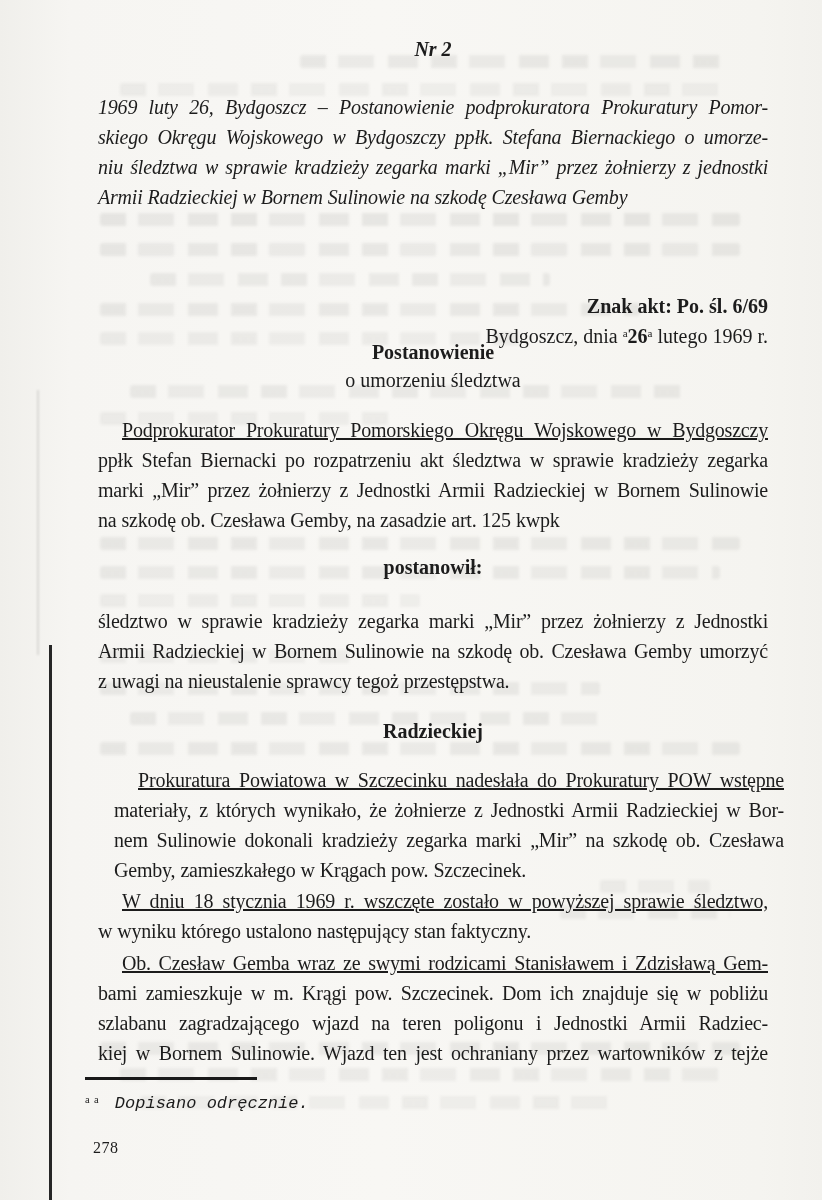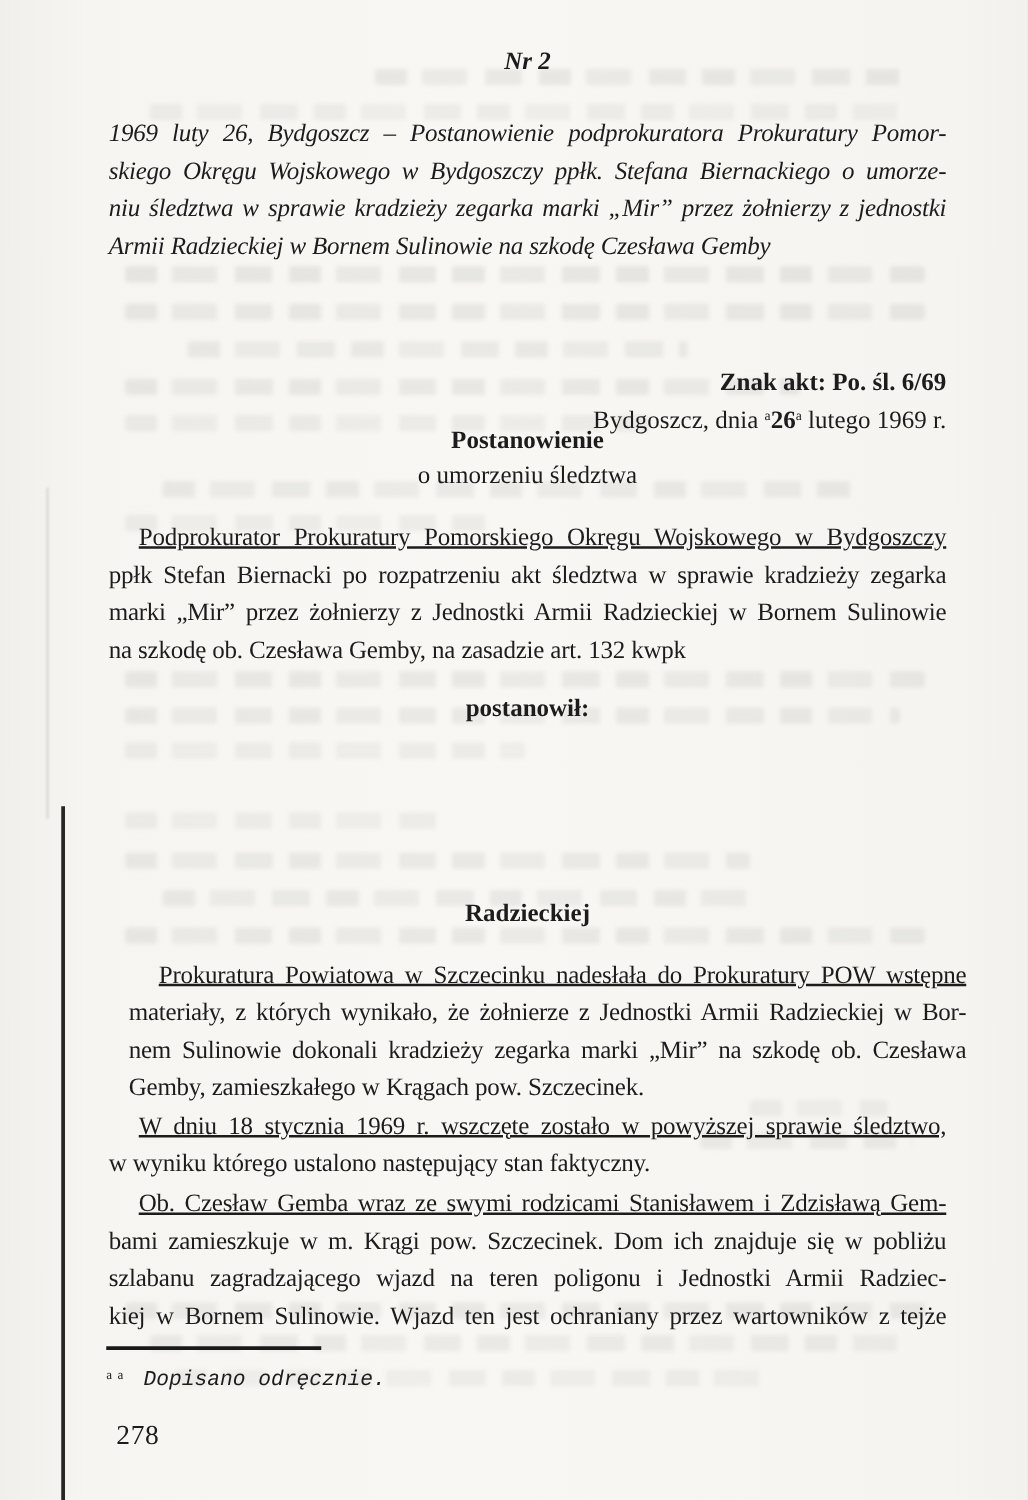--- a/index.html
+++ b/index.html
@@ -4,34 +4,34 @@
 <style>
   html,body { margin:0; padding:0; background:#e9e8e4; }
   .page {
     position:relative;
     width:822px; height:1200px;
     margin:0 auto;
     background: linear-gradient(90deg, #f0efeb 0px, #f6f5f2 70px, #f8f7f4 380px, #f5f4f0 760px, #f2f1ed 822px);
     font-family:"Liberation Serif", serif;
     overflow:hidden;
   }
-  .block { position:absolute; left:87px; width:670px; font-size:20px; line-height:30px; }
+  .block { position:absolute; left:98px; width:670px; font-size:20px; line-height:30px; }
   .line { text-align:justify; text-align-last:justify; letter-spacing:-0.2px; word-spacing:0.2px; }
   .line.no-stretch { text-align-last:left; }
   .line.indent { text-indent:24px;text-decoration:underline; }
   .center { text-align:center; }
   .right  { text-align:right;margin-top:44px; }
   .bold { font-weight:bold; }
   .italic { font-style:italic; }
   .sup { font-size:11px; vertical-align:6px; line-height:0; font-style:normal; }
   .footnote-rule { position:absolute; left:85px; top:1077px; width:172px; height:2.5px; background:#191919; }
   .footnote { position:absolute; left:85px; top:1091px; width:600px; font-size:17px; line-height:24px; }
   .footnote .sup { vertical-align:5px; font-size:10.5px; }
   .footnote .fn-text { font-style:italic; margin-left:12px;font-family:Liberation Mono, monospace; }
-  .page-number { position:absolute; left:93px; top:1133px; font-size:22px; line-height:30px; letter-spacing:0.5px; }
+  .page-number { position:absolute; left:93px; top:1133px; font-size:16px; line-height:30px; letter-spacing:0.5px; }
   
   .scan-line-dark { position:absolute; left:49px; top:645px; width:2.5px; height:555px; background:#262626; filter:blur(0.4px); }
   .scan-line-faint { position:absolute; left:37px; top:390px; width:1.5px; height:265px; background:rgba(0,0,0,0.10); filter:blur(0.8px); }
   .bleed {
     position:absolute; height:13px; border-radius:3px;
     filter:blur(1.6px);
     background: repeating-linear-gradient(90deg,
       rgba(115,115,112,0.34) 0 26px, rgba(115,115,112,0) 26px 38px,
       rgba(115,115,112,0.28) 38px 74px, rgba(115,115,112,0) 74px 88px,
       rgba(115,115,112,0.32) 88px 118px, rgba(115,115,112,0) 118px 131px);
@@ -84,25 +84,30 @@
     <span>Bydgoszcz, dnia </span><span class="sup">a</span><span class="bold">26</span><span class="sup">a</span><span> lutego 1969 r.</span>
   </div>
 
   <div class="block center bold" style="top:337px;">Postanowienie</div>
   <div class="block center" style="top:365px;">o umorzeniu śledztwa</div>
 
   <div class="block" style="top:415px;">
       <div class="line indent">Podprokurator Prokuratury Pomorskiego Okręgu Wojskowego w Bydgoszczy</div>
       <div class="line">ppłk Stefan Biernacki po rozpatrzeniu akt śledztwa w sprawie kradzieży zegarka</div>
       <div class="line">marki „Mir” przez żołnierzy z Jednostki Armii Radzieckiej w Bornem Sulinowie</div>
-      <div class="line no-stretch">na szkodę ob. Czesława Gemby, na zasadzie art. 132 kwpk</div>
+      <div class="line no-stretch">na szkodę ob. Czesława Gemby, na zasadzie art. 125 kwpk</div>
     </div>
 
   <div class="block center bold" style="top:552px;">postanowił:</div>
 
+  <div class="block" style="top:606px;">
+      <div class="line">śledztwo w sprawie kradzieży zegarka marki „Mir” przez żołnierzy z Jednostki</div>
+      <div class="line">Armii Radzieckiej w Bornem Sulinowie na szkodę ob. Czesława Gemby umorzyć</div>
+      <div class="line no-stretch">z uwagi na nieustalenie sprawcy tegoż przestępstwa.</div>
+    </div>
 
   <div class="block center bold" style="top:716px;">Radzieckiej</div>
 
   <div class="block" style="top:765px;margin-left:16px;">
       <div class="line indent">Prokuratura Powiatowa w Szczecinku nadesłała do Prokuratury POW wstępne</div>
       <div class="line">materiały, z których wynikało, że żołnierze z Jednostki Armii Radzieckiej w Bor-</div>
       <div class="line">nem Sulinowie dokonali kradzieży zegarka marki „Mir” na szkodę ob. Czesława</div>
       <div class="line no-stretch">Gemby, zamieszkałego w Krągach pow. Szczecinek.</div>
     </div>
 

